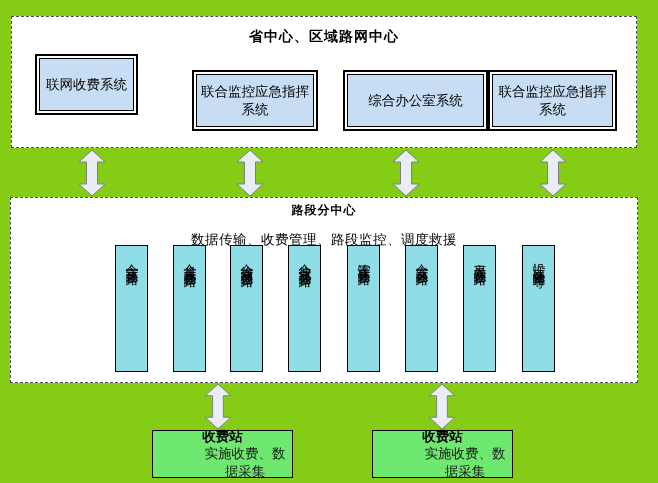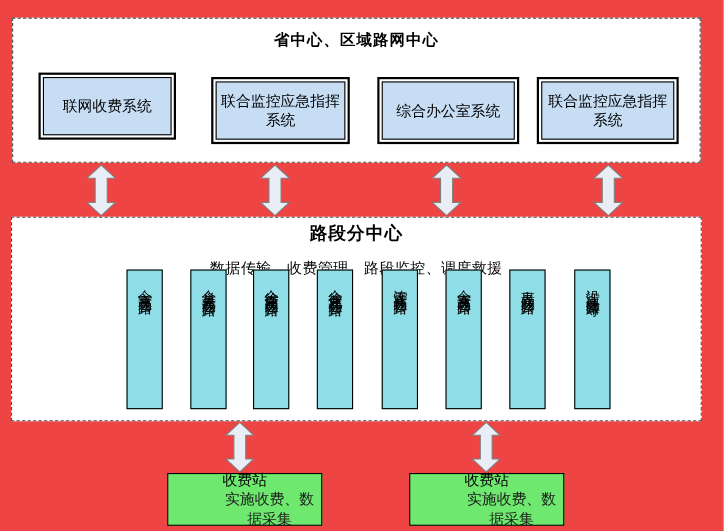--- a/index.html
+++ b/index.html
@@ -1,31 +1,31 @@
 <!DOCTYPE html>
 <html style="--system-box-fill: #c6ddf4; --highway-box-fill: #8fdde7; --station-box-fill: #6fe86f; --arrow-fill: #e9eef6; --arrow-stroke: #7f7f7f; --dashed-border: #4d4d4d;"><head>
 <meta charset="utf-8">
 <style>
   html,body{margin:0;padding:0;background:#fff;}
   .canvas{
-    position:relative;width:658px;height:483px;background:#ef4444;
+    position:relative;width:658px;height:483px;background:#84cc16;
     font-family:"Liberation Serif","DejaVu Serif",serif;color:#000;
     overflow:hidden;
   }
   .dashed-region{
     position:absolute;box-sizing:border-box;
     border:1px dashed var(--dashed-border,#4d4d4d);
     background:#fff;
   }
   .region-title{
     width:100%;text-align:center;font-weight:bold;font-size:14px;
     padding-top:11px;letter-spacing:1px;
   }
   .sub-title-block{position:absolute;left:10px;top:202px;width:628px;text-align:center;}
-  .sub-title-block .t1{font-weight:bold;font-size:16px;letter-spacing:1px;}
+  .sub-title-block .t1{font-weight:bold;font-size:12px;letter-spacing:1px;}
   .sub-title-block .t2{font-size:13.5px;margin-top:12px;letter-spacing:0.5px;}
   .system-box{
     position:absolute;box-sizing:border-box;height:61px;
     background:#fff;border:2px solid #000;padding:2px;
   }
   .system-box .inner{
     box-sizing:border-box;width:100%;height:100%;
     border:1px solid #000;background:var(--system-box-fill,#c6ddf4);
     display:flex;align-items:center;justify-content:center;
     text-align:center;font-size:13.5px;line-height:1.3;
@@ -39,40 +39,40 @@
   .highway-box span{
     writing-mode:vertical-rl;text-orientation:upright;
     font-size:13px;letter-spacing:2px;padding-top:7px;
   }
   .station-box{
     position:absolute;box-sizing:border-box;width:141px;height:48px;top:430px;
     background:var(--station-box-fill,#6fe86f);border:1.5px solid #000;
     display:flex;flex-direction:column;align-items:center;justify-content:center;
     text-align:center;
   }
-  .station-box .t1{font-weight:normal;font-size:13.5px;line-height:1.3;}
+  .station-box .t1{font-weight:bold;font-size:13.5px;line-height:1.3;}
   .station-box .t2{font-size:13.5px;line-height:1.3;color:#1a1a1a;margin-left:45px;}
   .arrow{position:absolute;width:26px;}
 </style>
 </head>
 <body>
 
 <div class="canvas">
 
   <div class="dashed-region" style="left:11px;top:16px;width:626px;height:132px;">
     <div class="region-title">省中心、区域路网中心</div>
   </div>
 
-  <div class="system-box" style="left:35px;top:66px;width:125px;">
+  <div class="system-box" style="left:35px;top:54px;width:103px;">
     <div class="inner">联网收费系统</div>
   </div>
   <div class="system-box" style="left:192px;top:70px;width:126px;">
     <div class="inner">联合监控应急指挥系统</div>
   </div>
-  <div class="system-box" style="left:343px;top:70px;width:129px;">
+  <div class="system-box" style="left:343px;top:70px;width:145px;">
     <div class="inner">综合办公室系统</div>
   </div>
   <div class="system-box" style="left:488px;top:70px;width:129px;">
     <div class="inner">联合监控应急指挥系统</div>
   </div>
 
   <svg class="arrow" style="left:79px;top:150px;height:46px;" viewBox="0 0 26 46">
     <polygon points="13,0 26,12 18.5,12 18.5,34 26,34 13,46 0,34 7.5,34 7.5,12 0,12" style="fill:var(--arrow-fill,#e9eef6);stroke:var(--arrow-stroke,#7f7f7f);stroke-width:1;"></polygon>
   </svg>
   <svg class="arrow" style="left:237px;top:150px;height:46px;" viewBox="0 0 26 46">

